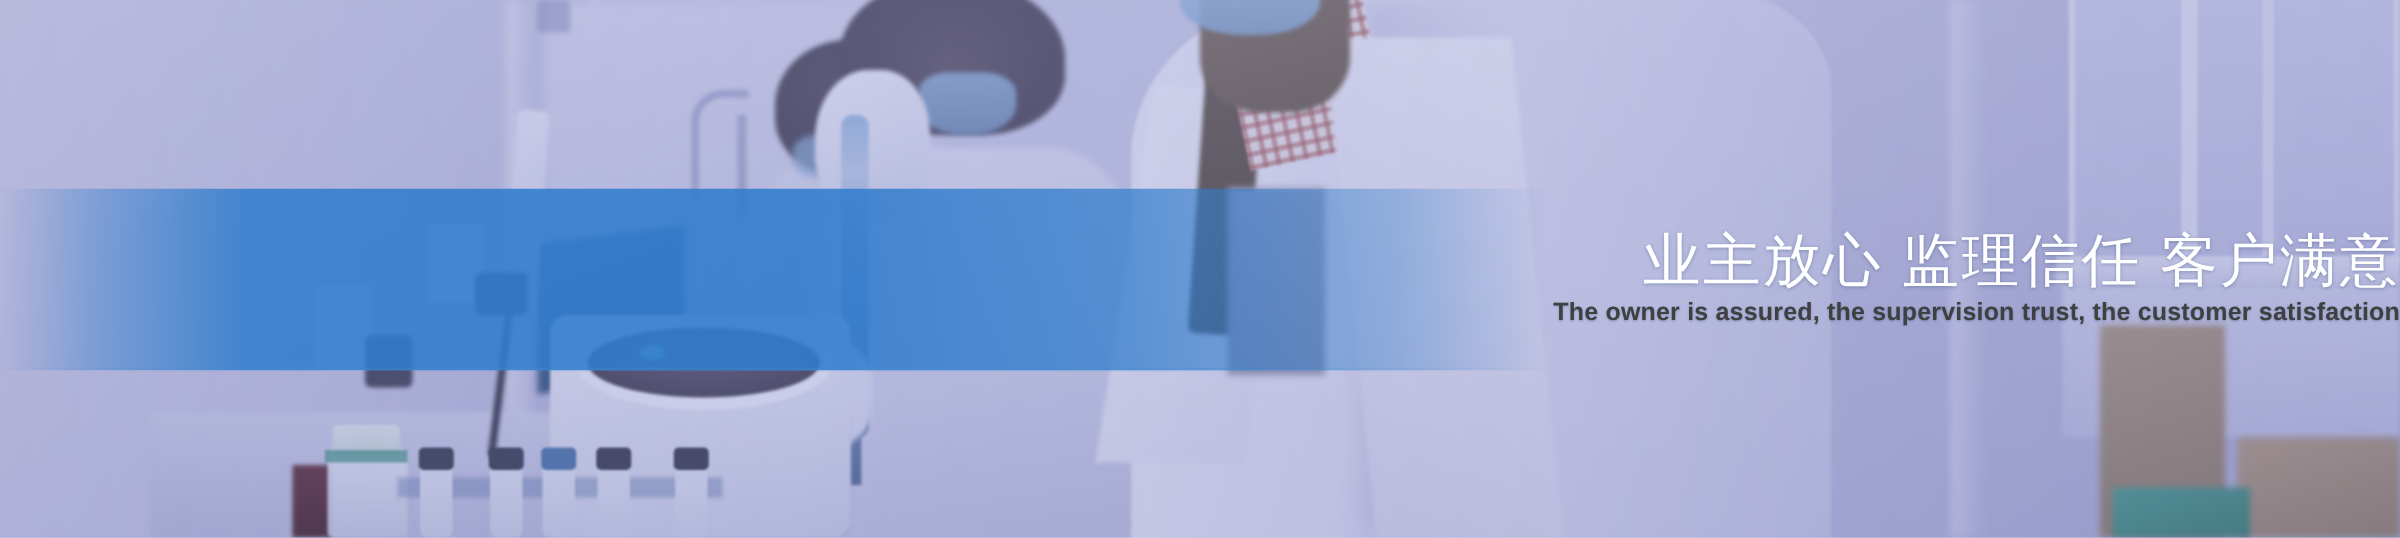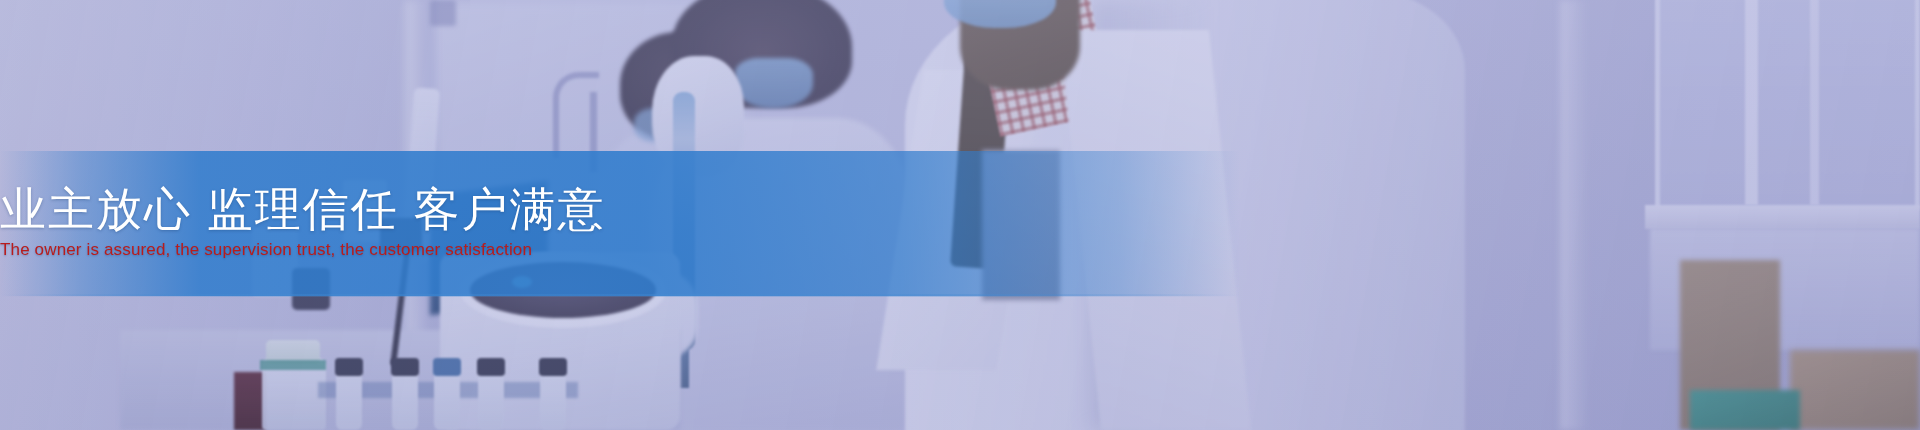--- a/index.html
+++ b/index.html
@@ -341,41 +341,41 @@
       rgba(48,124,205,.34) 1120px,
       rgba(48,124,205,0) 1240px);
   }
 
   .caption-inner {
     position:absolute;
     left:0; top:151px;
     width:1920px; height:145px;
     display:flex;
     flex-direction:column;
-    align-items:flex-start;
+    align-items:flex-end;
     justify-content:center;
     gap:6px;
   }
 
   .headline {
     color:#ffffff;
     font-size:46px;
     line-height:1.04;
     letter-spacing:2px;
     font-weight:400;
     white-space:nowrap;
     text-shadow:0 1px 3px rgba(25,60,110,.35);
   }
 
   .subline {
-    color:#b91c1c;
-    font-size:17px;
+    color:#404040;
+    font-size:20px;
     line-height:1.2;
     letter-spacing:.15px;
-    font-weight:400;
+    font-weight:700;
     white-space:nowrap;
     text-shadow:0 1px 2px rgba(25,60,110,.32);
   }
 
   
   .band-bottom-edge {
     position:absolute; left:0; top:294px; width:1920px; height:3px;
     background:linear-gradient(90deg,
       rgba(70,140,210,0) 0px,
       rgba(70,140,210,.30) 260px,

